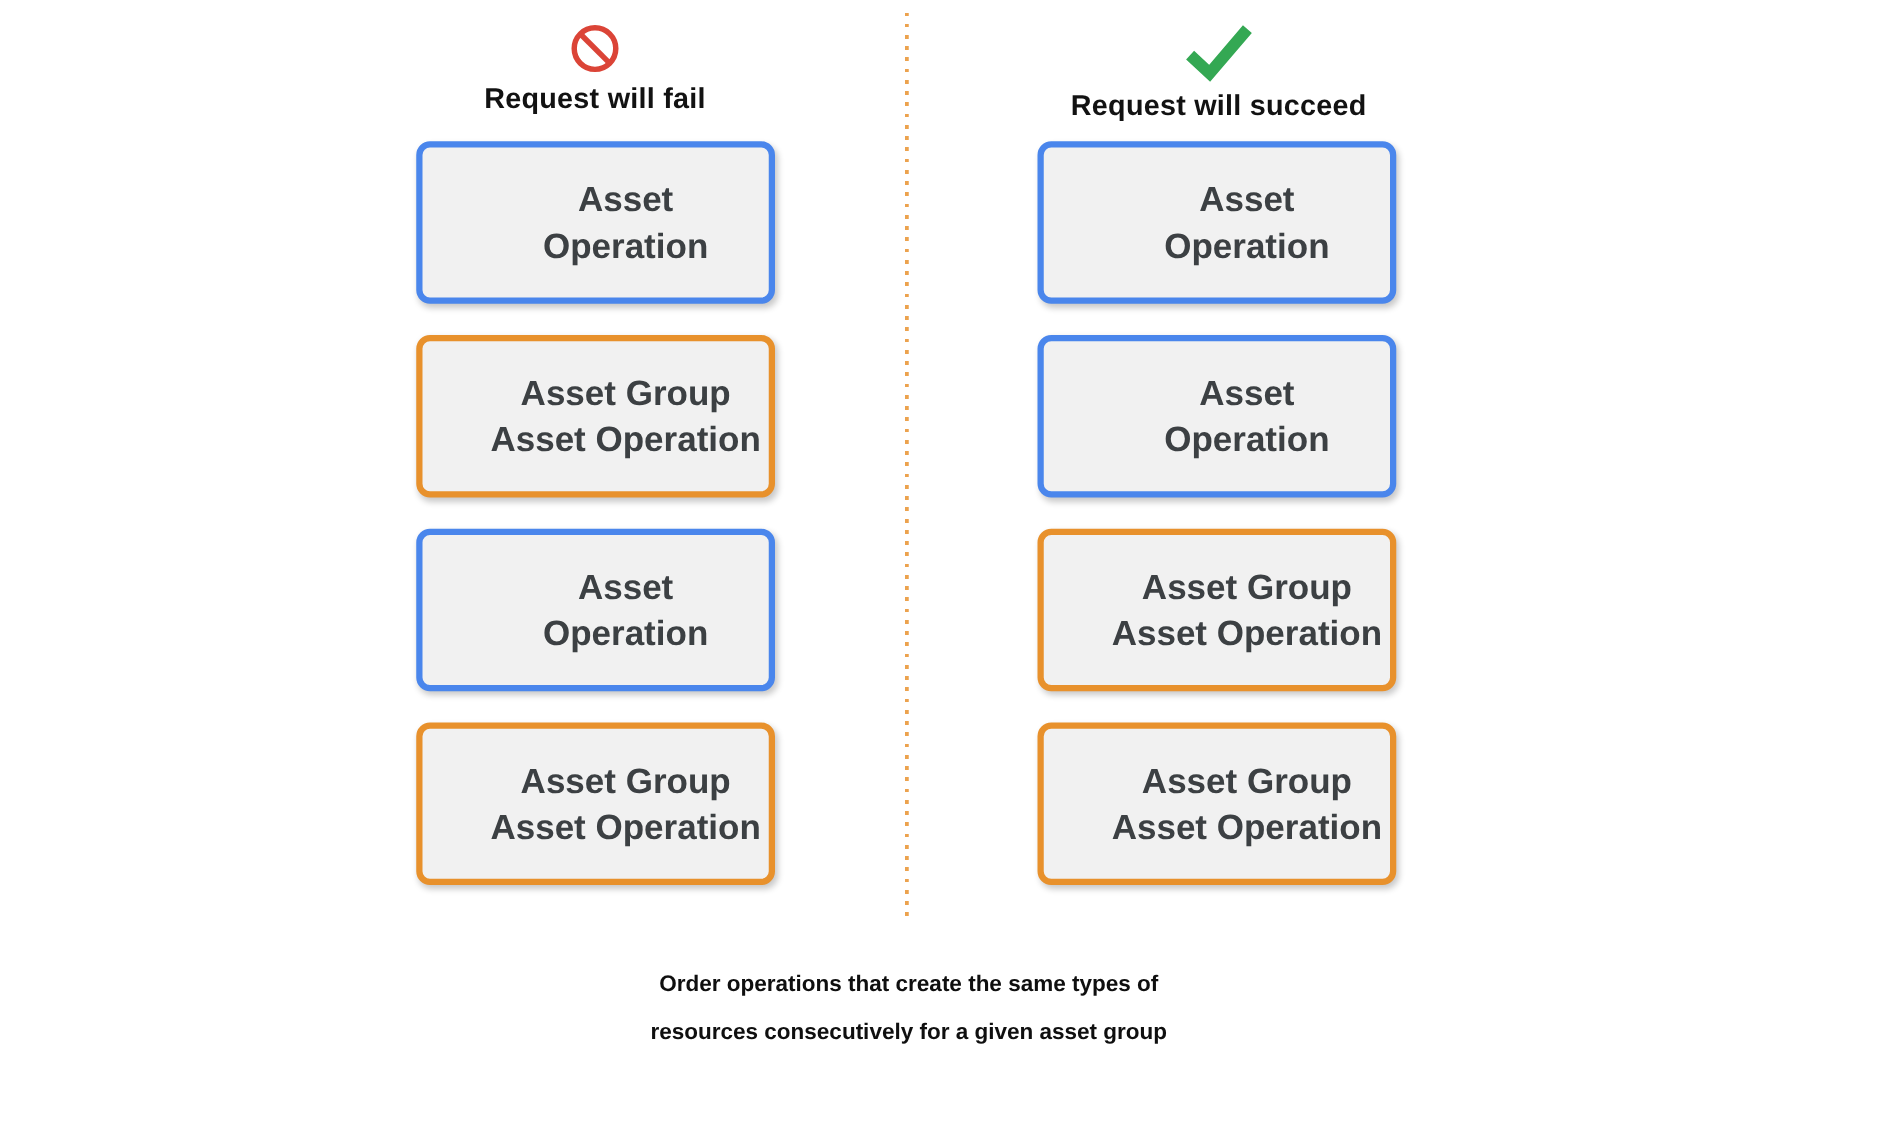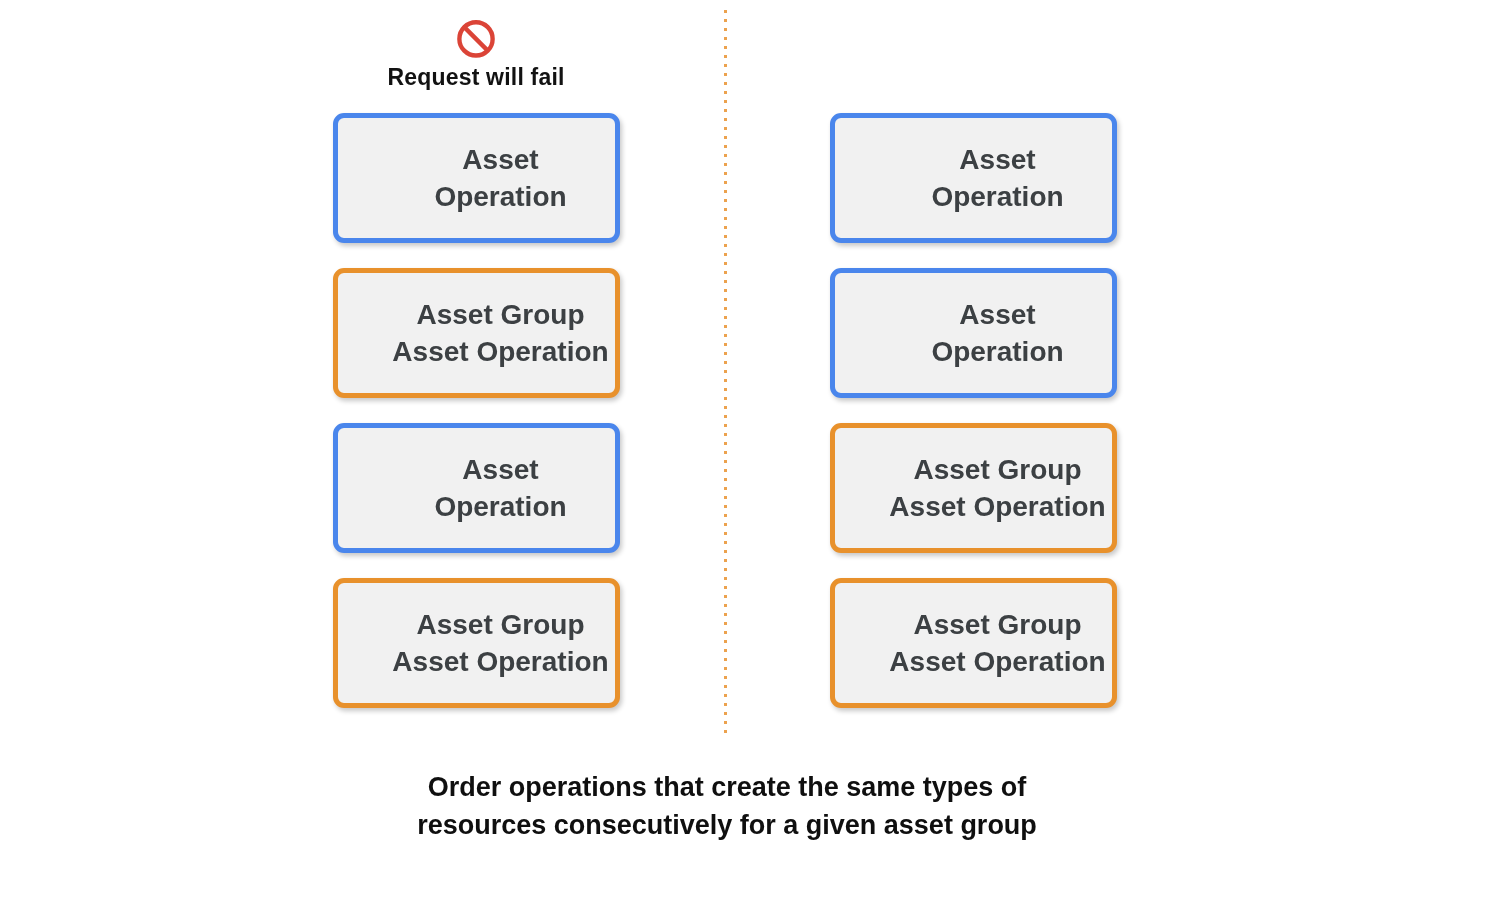--- a/index.html
+++ b/index.html
@@ -61,21 +61,21 @@
       var(--divider-orange,#ECA24E) 3px,
       transparent 3px,
       transparent 9px);
   }
   
   .caption{
     position:absolute;
     left:300px;top:768px;
     width:854px;
     text-align:center;
-    font-size:27px;
+    font-size:18px;
     font-weight:bold;
     color:#0f0f0f;
     line-height:38px;
     white-space:pre-line;
   }
   .no-icon{color:var(--fail-icon-red,#DB4437);}
   .check-icon{color:var(--success-icon-green,#34A853);}
 </style>
 </head>
 <body>
@@ -85,20 +85,28 @@
   <div class="col-header" style="left:326px;top:16px;">
     <span class="header-icon no-icon">
       <svg width="42" height="44" viewBox="0 0 48 48" fill="none">
         <circle cx="24" cy="25" r="19" stroke="currentColor" stroke-width="5"></circle>
         <line x1="10.9" y1="11.9" x2="37.1" y2="38.1" stroke="currentColor" stroke-width="5"></line>
       </svg>
     </span>
     <div class="col-title">Request will fail</div>
   </div>
 
+  <div class="col-header" style="left:825px;top:16px;">
+    <span class="header-icon check-icon">
+      <svg width="60" height="50" viewBox="0 0 56 48" fill="none">
+        <path d="M6 27 L21 41 L50 7" stroke="currentColor" stroke-width="9" stroke-linecap="butt" stroke-linejoin="miter"></path>
+      </svg>
+    </span>
+    <div class="col-title">Request will succeed</div>
+  </div>
 
   <div class="divider"></div>
 
   <div class="box blue col-left row1">
     <span class="box-label">Asset
 Operation</span>
   </div>
   <div class="box orange col-left row2">
     <span class="box-label">Asset Group
 Asset Operation</span>

